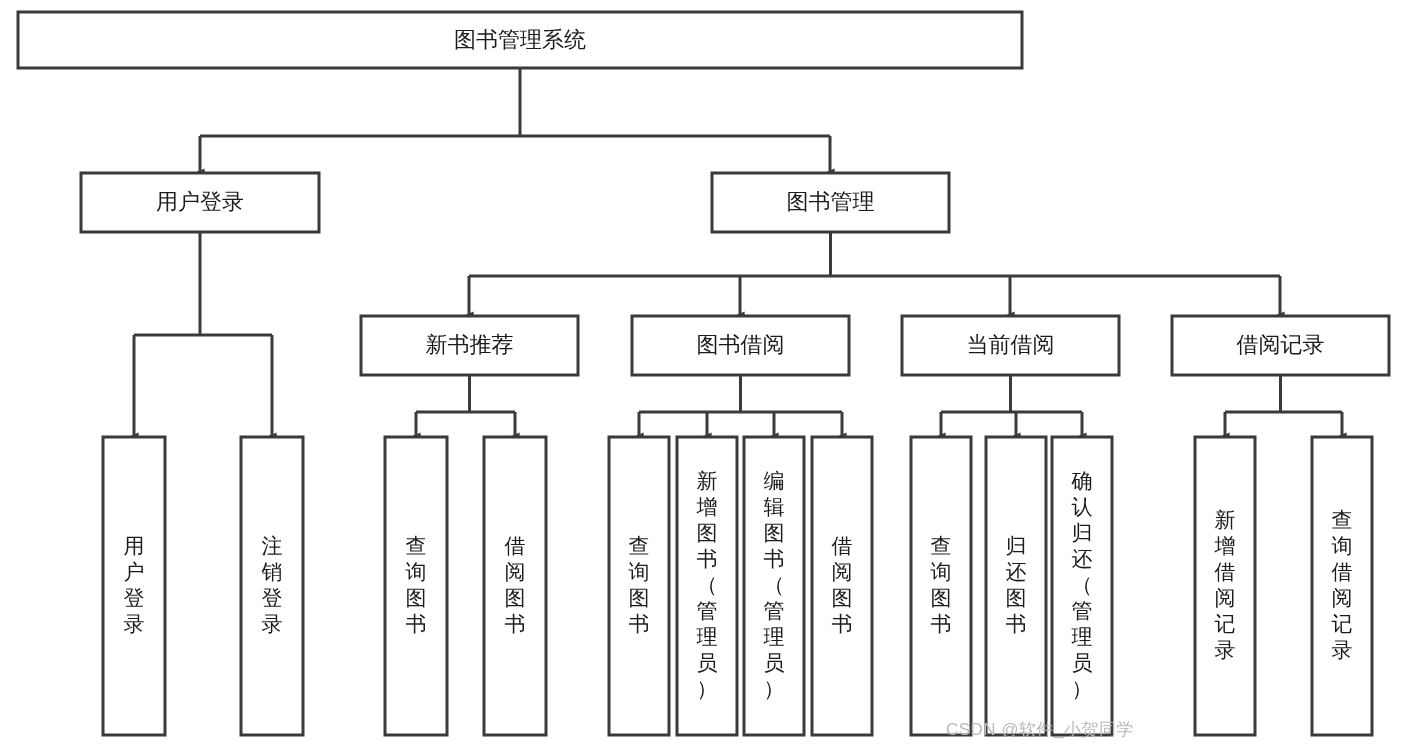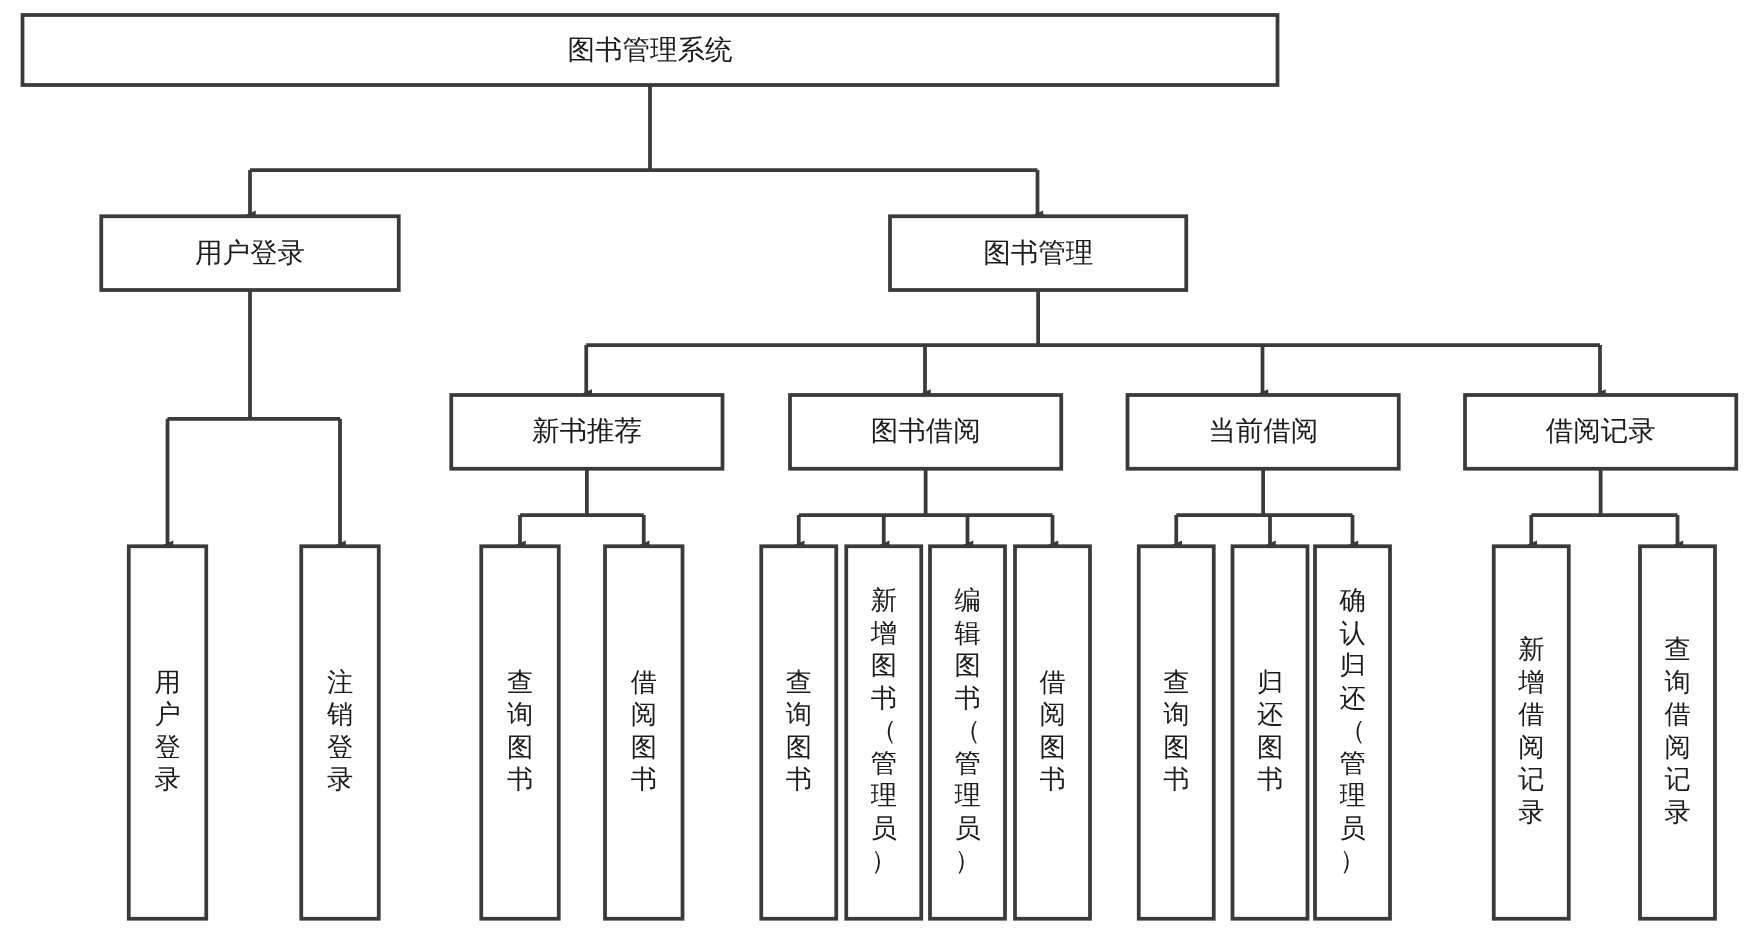--- a/index.html
+++ b/index.html
@@ -152,13 +152,14 @@
         <text x="1016" class="node-label-v" font-size="21.0"><tspan x="1016" y="547.0" dominant-baseline="middle">归</tspan><tspan x="1016" y="573.0" dominant-baseline="middle">还</tspan><tspan x="1016" y="599.0" dominant-baseline="middle">图</tspan><tspan x="1016" y="625.0" dominant-baseline="middle">书</tspan></text>
         <rect x="1052" y="437" width="60" height="298" class="node-box"></rect>
         <text x="1082" class="node-label-v" font-size="21.0"><tspan x="1082" y="482.0" dominant-baseline="middle">确</tspan><tspan x="1082" y="508.0" dominant-baseline="middle">认</tspan><tspan x="1082" y="534.0" dominant-baseline="middle">归</tspan><tspan x="1082" y="560.0" dominant-baseline="middle">还</tspan><tspan x="1082" y="586.0" dominant-baseline="middle">（</tspan><tspan x="1082" y="612.0" dominant-baseline="middle">管</tspan><tspan x="1082" y="638.0" dominant-baseline="middle">理</tspan><tspan x="1082" y="664.0" dominant-baseline="middle">员</tspan><tspan x="1082" y="690.0" dominant-baseline="middle">）</tspan></text>
         <rect x="1195" y="437" width="60" height="298" class="node-box"></rect>
         <text x="1225" class="node-label-v" font-size="21.0"><tspan x="1225" y="521.0" dominant-baseline="middle">新</tspan><tspan x="1225" y="547.0" dominant-baseline="middle">增</tspan><tspan x="1225" y="573.0" dominant-baseline="middle">借</tspan><tspan x="1225" y="599.0" dominant-baseline="middle">阅</tspan><tspan x="1225" y="625.0" dominant-baseline="middle">记</tspan><tspan x="1225" y="651.0" dominant-baseline="middle">录</tspan></text>
         <rect x="1312" y="437" width="60" height="298" class="node-box"></rect>
         <text x="1342" class="node-label-v" font-size="21.0"><tspan x="1342" y="521.0" dominant-baseline="middle">查</tspan><tspan x="1342" y="547.0" dominant-baseline="middle">询</tspan><tspan x="1342" y="573.0" dominant-baseline="middle">借</tspan><tspan x="1342" y="599.0" dominant-baseline="middle">阅</tspan><tspan x="1342" y="625.0" dominant-baseline="middle">记</tspan><tspan x="1342" y="651.0" dominant-baseline="middle">录</tspan></text>
       </g>
   </svg>
 
+  <div class="watermark">CSDN @软件_小贺同学</div>
 </div>
 
 </body></html>

